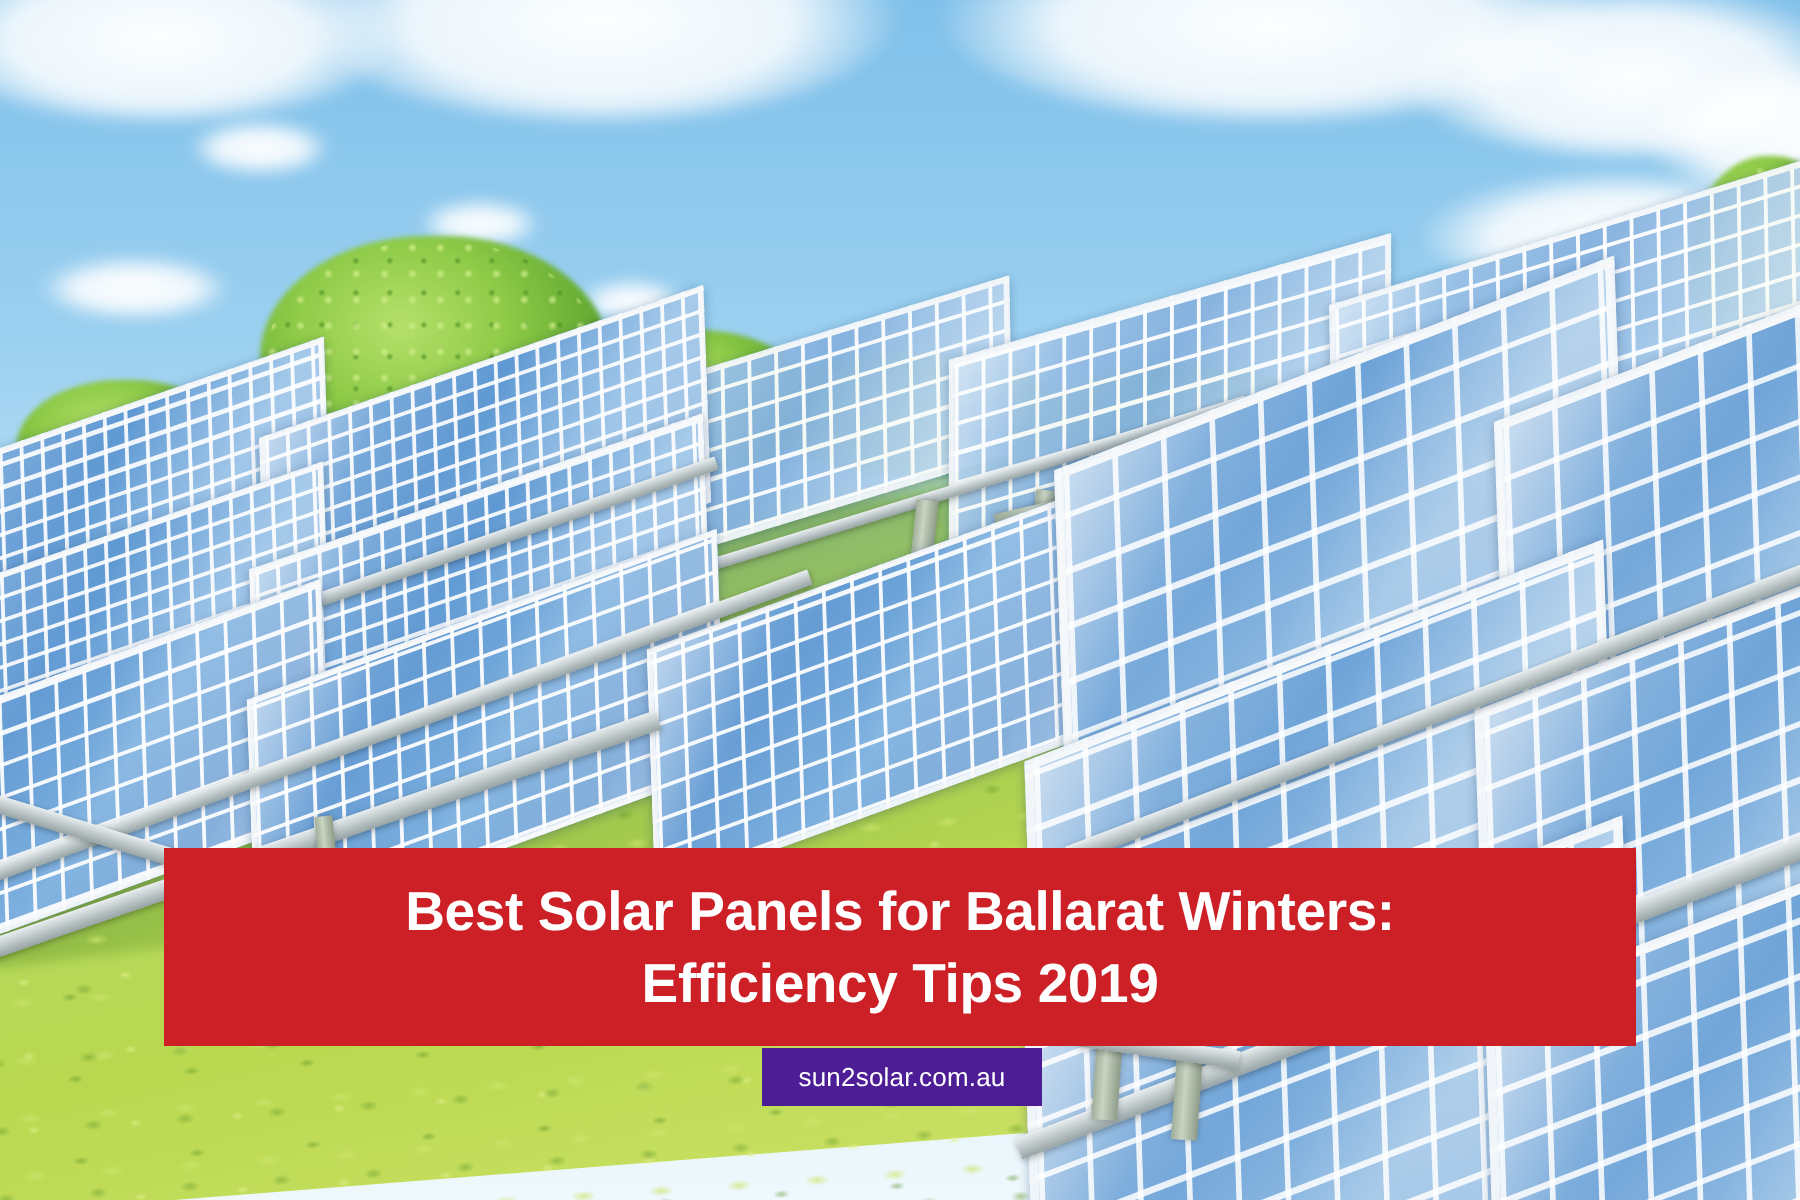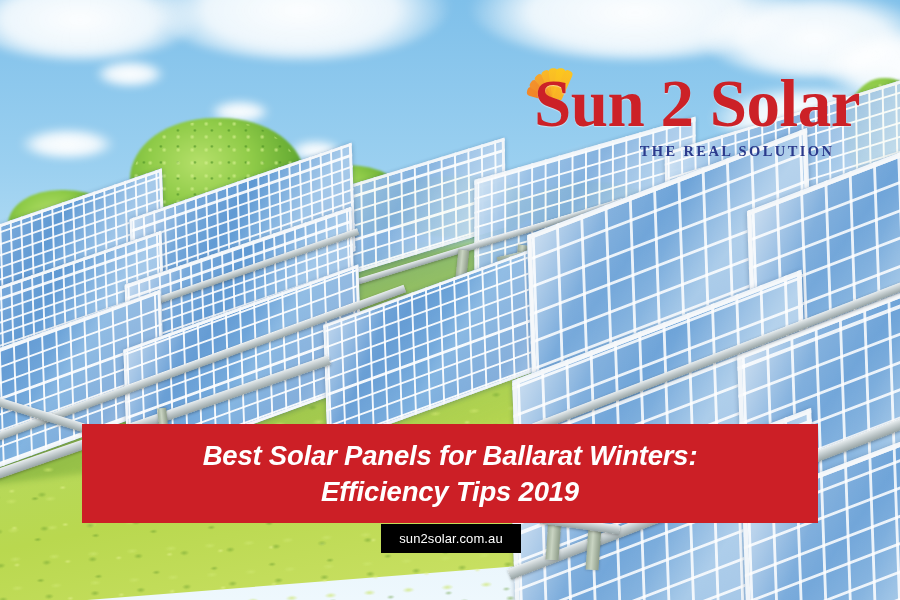--- a/index.html
+++ b/index.html
@@ -169,28 +169,28 @@
   .banner-title {
     color:#ffffff;
     font-family:"Liberation Sans", sans-serif;
     font-weight:700;
     font-size:27.5px;
     line-height:1.28;
     text-align:center;
     letter-spacing:-0.2px;
     padding:0 14px;
   }
-  .banner-title .ln { display:block;font-style:italic; }
+  .banner-title .ln { display:block; }
 
   
   .url-badge {
     position:absolute;
     left:381px; top:524px;
     width:140px; height:29px;
-    background:#000000;
+    background:#4c1d95;
     display:flex; align-items:center; justify-content:center;
   }
   .url-text {
     color:#ffffff;
     font-family:"Liberation Sans", sans-serif;
     font-size:13px;
     letter-spacing:0.1px;
     white-space:nowrap;
   }
 </style>
@@ -306,35 +306,20 @@
 
   <div class="rail" style="left:495px; top:492px; width:430px; height:11px; transform:rotate(-21deg);"></div>
 
   <div class="post" style="left:548px; top:490px; width:13px; height:70px; transform:rotate(4deg);"></div>
   <div class="post" style="left:588px; top:498px; width:13px; height:72px; transform:rotate(4deg);"></div>
   <div class="rail" style="left:540px; top:520px; width:80px; height:9px; transform:rotate(8deg);"></div>
 
   <div class="post" style="left:160px; top:408px; width:9px; height:55px; transform:rotate(-6deg);"></div>
   <div class="rail" style="left:-10px; top:430px; width:230px; height:9px; transform:rotate(17deg);"></div>
 
-  <div class="logo">
-
-    <div class="sun-icon">
-      <div class="ray" style="transform:translate(-50%,-100%) rotate(-74deg); background:linear-gradient(180deg,#F2892A,#EF7A1C);"></div>
-      <div class="ray" style="transform:translate(-50%,-100%) rotate(-58deg); background:linear-gradient(180deg,#F3922D,#F0801E);"></div>
-      <div class="ray" style="transform:translate(-50%,-100%) rotate(-41deg); background:linear-gradient(180deg,#F6A72E,#F28E22);"></div>
-      <div class="ray" style="transform:translate(-50%,-100%) rotate(-24deg); background:linear-gradient(180deg,#FAB928,#F59F25);"></div>
-      <div class="ray" style="transform:translate(-50%,-100%) rotate(-8deg);  background:linear-gradient(180deg,#FBC423,#F8AE26);"></div>
-      <div class="ray" style="transform:translate(-50%,-100%) rotate(8deg);   background:linear-gradient(180deg,#FCC81F,#FAB624);"></div>
-      <div class="ray" style="transform:translate(-50%,-100%) rotate(24deg);  background:linear-gradient(180deg,#FBC423,#F9B125);"></div>
-    </div>
-
-    <div class="logo-word">Sun 2 Solar</div>
-    <div class="logo-tag">THE REAL SOLUTION</div>
-  </div>
 
   <div class="banner">
     <div class="banner-title">
       <span class="ln">Best Solar Panels for Ballarat Winters:</span>
       <span class="ln">Efficiency Tips 2019</span>
     </div>
   </div>
 
   <div class="url-badge">
     <span class="url-text">sun2solar.com.au</span>

